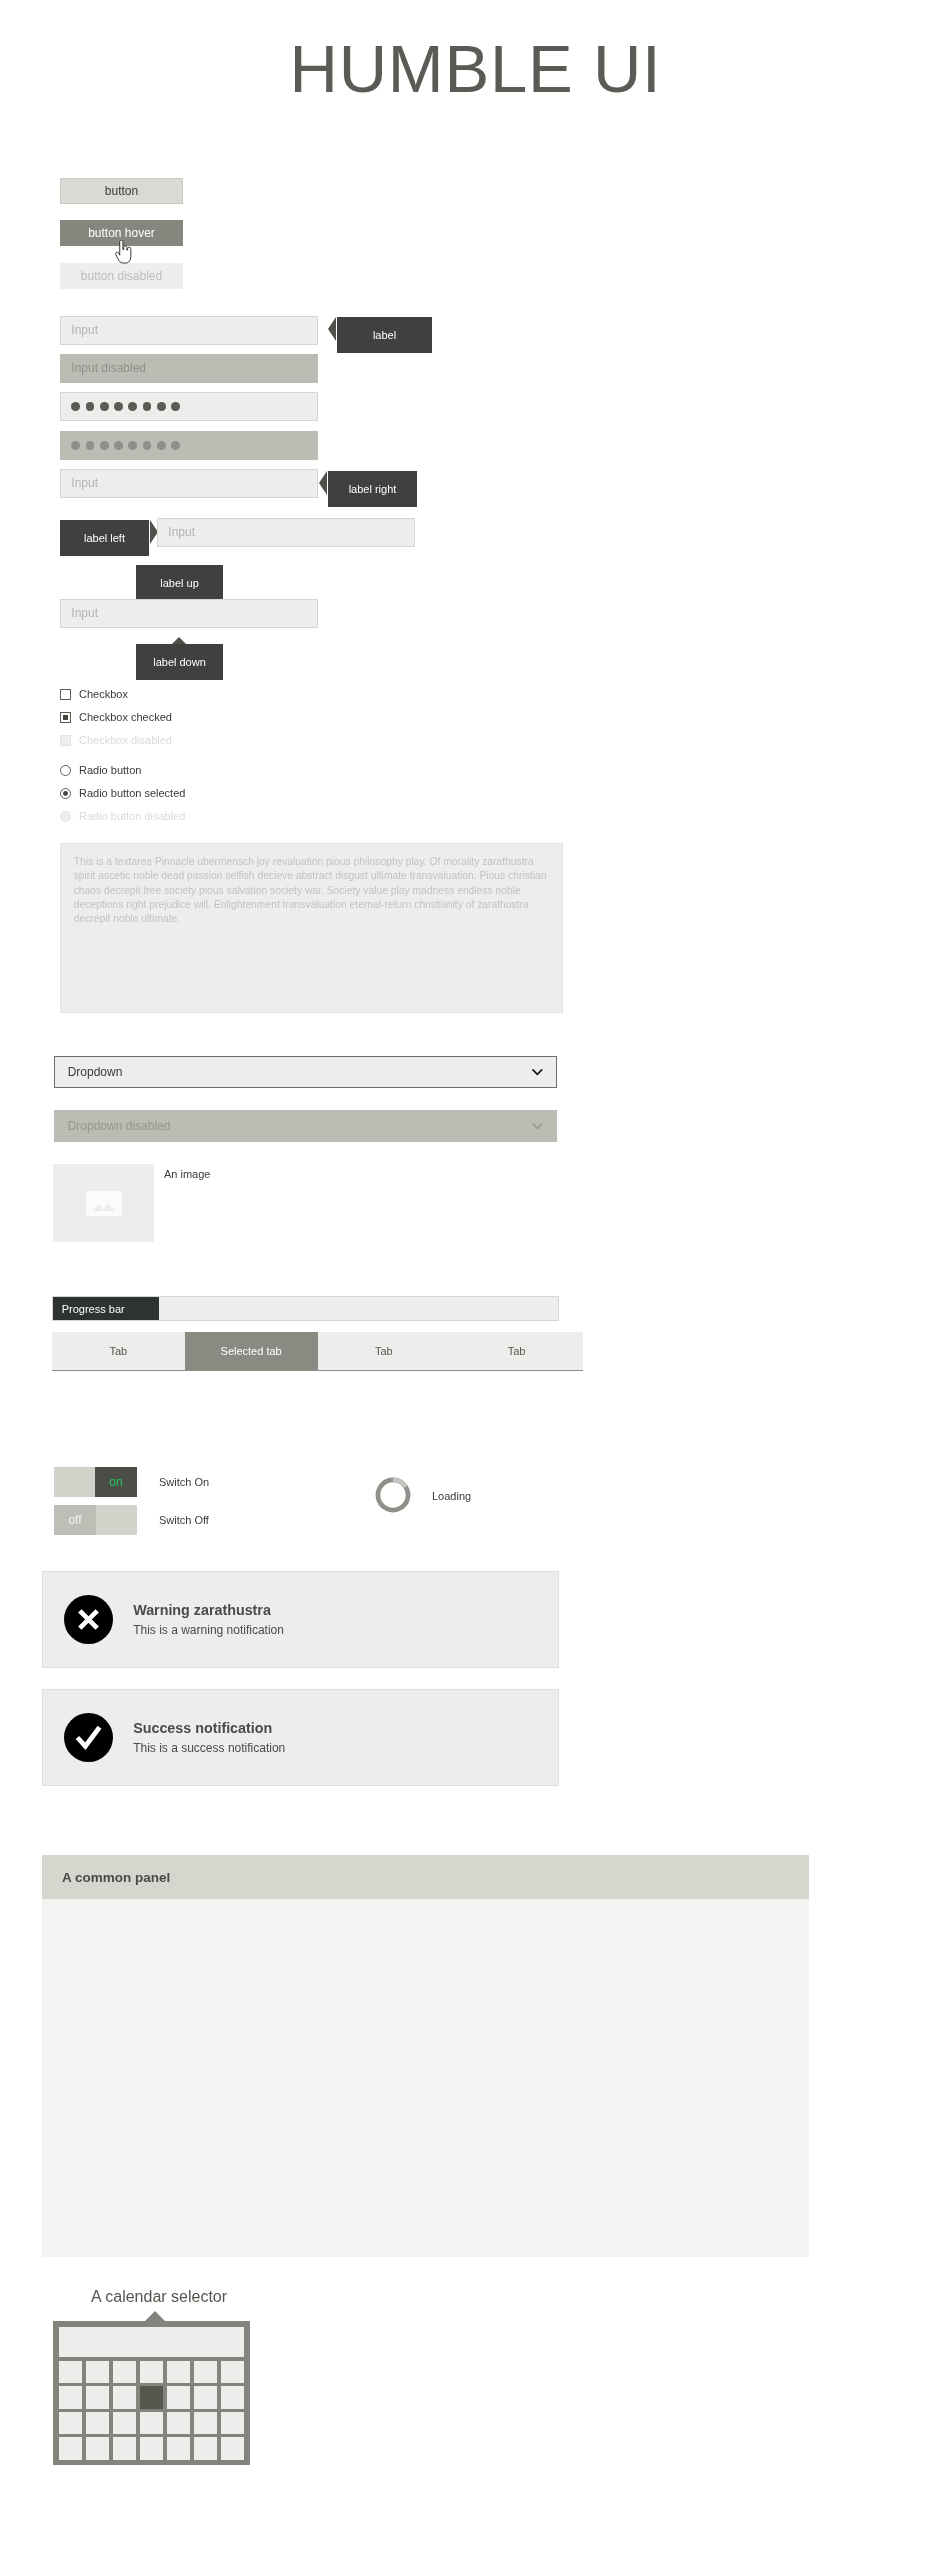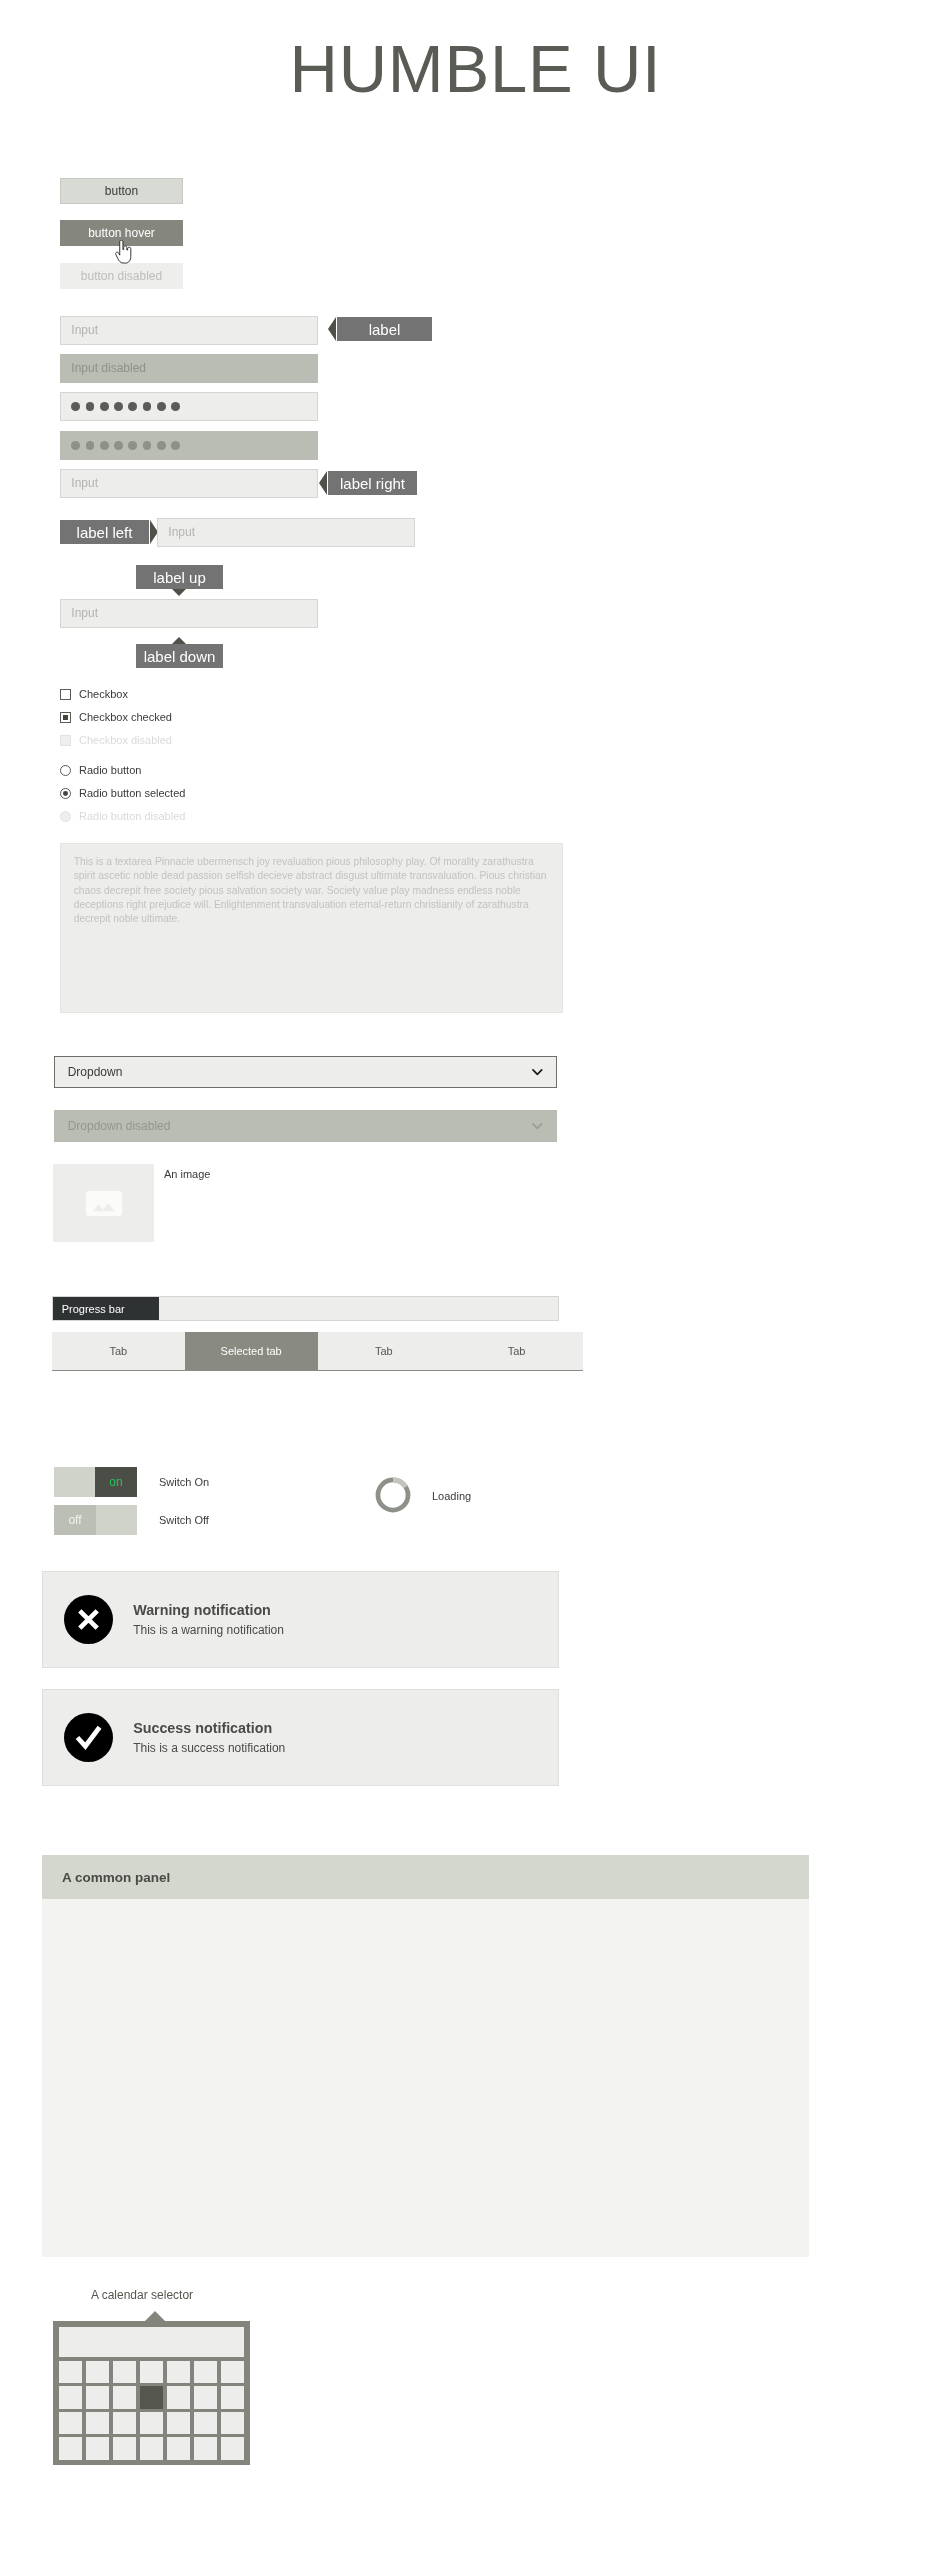--- a/index.html
+++ b/index.html
@@ -49,23 +49,23 @@
   .inp-3 { left: 60px; top: 469px; width: 258px; }
   .inp-4 { left: 157px; top: 518px; width: 258px; }
   .inp-5 { left: 60px; top: 599px; width: 258px; }
 
   .dots { display: flex; gap: 5.6px; align-items: center; }
   .dots span { width: 8.7px; height: 8.7px; border-radius: 50%; background: #5a5c56; display: block; }
   .dots.dis span { background: #8d918a; }
 
   
   .tag {
-    position: absolute; height: 24px; background: #737373; color: #fff;
+    position: absolute; height: 36px; background: #404040; color: #fff;
     display: flex; align-items: center; justify-content: center;
-    font-size: 15px; line-height: 1;
+    font-size: 11px; line-height: 1;
   }
   .tag::before { content:""; position:absolute; }
   .tag-left-arrow::before {
     left: -8.7px; top: 0; width: 0; height: 0;
     border-top: 12px solid transparent; border-bottom: 12px solid transparent;
     border-right: 8.7px solid #4e5149;
   }
   .tag-right-arrow::before {
     right: -8.7px; top: 0; width: 0; height: 0;
     border-top: 12px solid transparent; border-bottom: 12px solid transparent;
@@ -220,21 +220,21 @@
   .panel-header {
     height: 44px; background: #d4d7cd;
     display: flex; align-items: center; padding: 0 20px;
     font-size: 13.5px; font-weight: bold; color: #4a4a48;
   }
   .panel-body { height: 358px; background: #f3f3f2; }
 
   
   .cal-label {
     position: absolute; left: 91px; top: 2288px;
-    font-size: 12px; color: #55574f; text-align: right;
+    font-size: 16px; color: #55574f; text-align: right;
   }
   .cal-arrow {
     position: absolute; left: 145px; top: 2311px;
     width: 0; height: 0;
     border-left: 10.3px solid transparent; border-right: 10.3px solid transparent;
     border-bottom: 10.3px solid #83857d;
   }
   .cal {
     position: absolute; left: 53px; top: 2321px;
     width: 197px; height: 144px; background: #83857d; padding: 5.6px;
@@ -383,21 +383,21 @@
   <path d="M24 5 A19 19 0 0 1 40 14" fill="none" stroke="#c3c6bf" stroke-width="6" stroke-linecap="butt"></path>
 </svg>
 <div class="loading-label">Loading</div>
 
 <div class="notif notif-warning">
   <svg class="notif-icon" viewBox="0 0 62 62">
     <circle cx="31" cy="31" r="31" fill="#000000"></circle>
     <path d="M20 20 L42 42 M42 20 L20 42" stroke="#ffffff" stroke-width="6" stroke-linecap="butt"></path>
   </svg>
   <div>
-    <div class="notif-title">Warning notification</div>
+    <div class="notif-title">Warning zarathustra</div>
     <div class="notif-msg">This is a warning notification</div>
   </div>
 </div>
 
 <div class="notif notif-success">
   <svg class="notif-icon" viewBox="0 0 62 62">
     <circle cx="31" cy="31" r="31" fill="#000000"></circle>
     <path d="M17 31 L27 42 L45 18" fill="none" stroke="#ffffff" stroke-width="6" stroke-linecap="butt" stroke-linejoin="miter"></path>
   </svg>
   <div>

